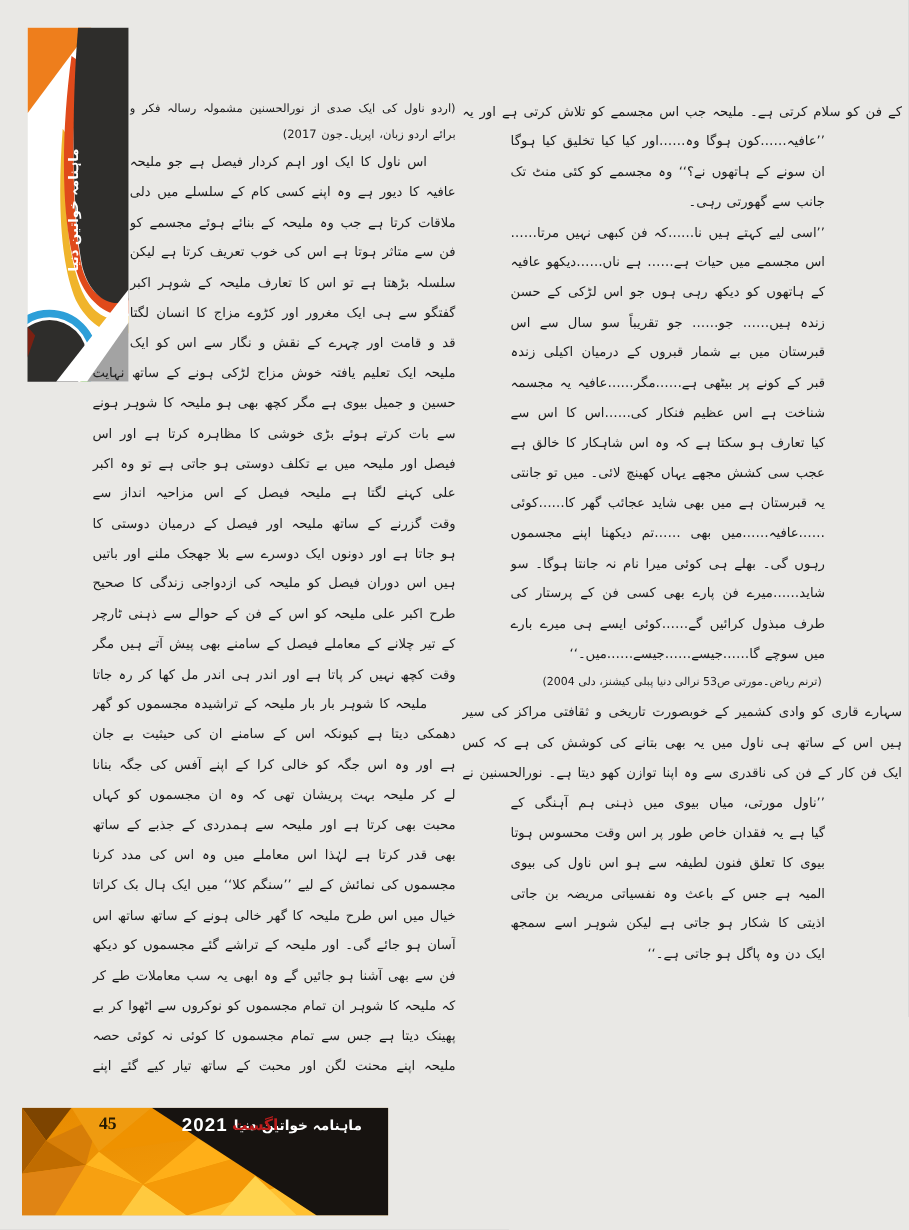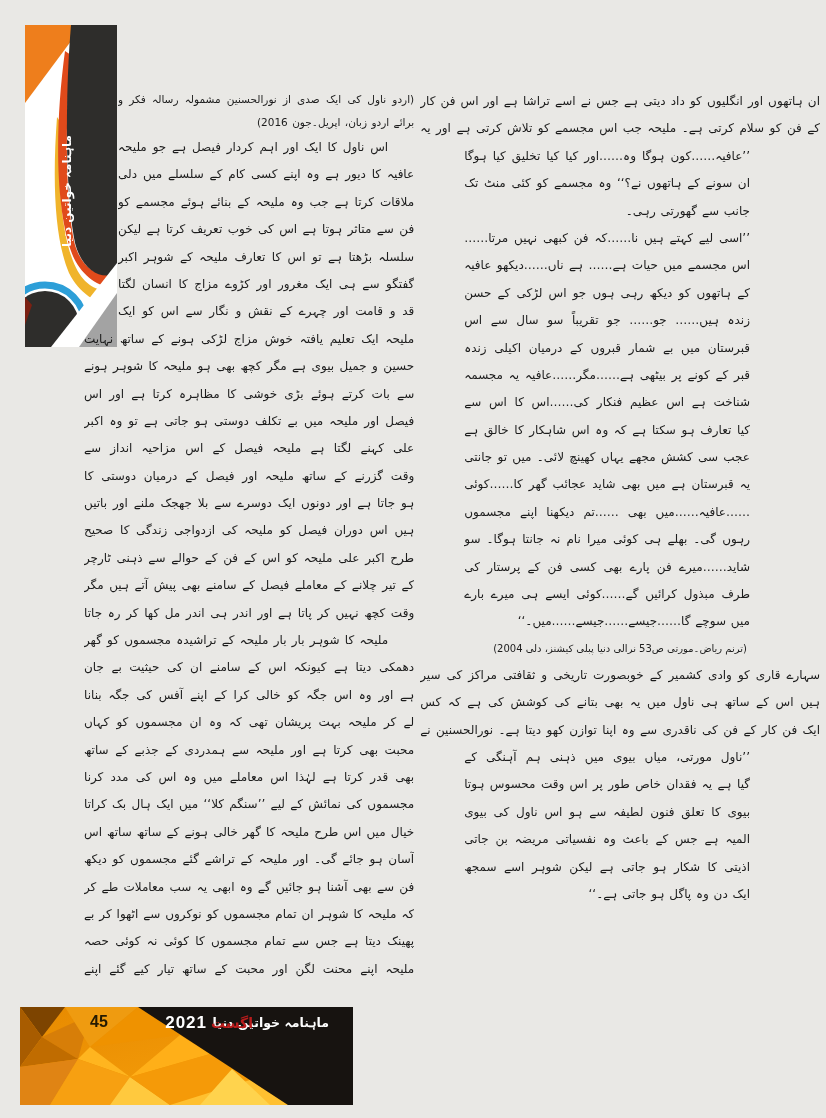--- a/index.html
+++ b/index.html
@@ -62,21 +62,21 @@
     color:#b91c1c; font-size:14px; font-weight:bold; white-space:nowrap;
   }
   .ft-year {
     position:absolute; right:146px; top:6px;
     color:#ffffff; font-size:17px; font-weight:bold;
     font-family:"Liberation Sans", sans-serif; letter-spacing:1px;text-align:right;
   }
   .ft-page {
     position:absolute; left:70px; top:6px;
     color:#241a02; font-size:16px; font-weight:bold;
-    font-family:Liberation Sans, sans-serif;
+    font-family:Liberation Serif, serif;
   }
 </style>
 </head>
 <body>
 
 <div class="page">
 
   <div class="side-art">
     <svg width="92" height="322" viewBox="0 0 92 322">
       <rect x="0" y="0" width="92" height="322" fill="#ffffff"></rect>
@@ -102,21 +102,20 @@
     </svg>
     <div class="vert-title">
       <div>ماہنامہ خواتین دنیا</div>
     </div>
   </div>
 
   <div class="columns">
 
     <div class="col col-right">
       <div>
-          <div class="line">ان ہاتھوں اور انگلیوں کو داد دیتی ہے جس نے اسے تراشا ہے اور اس فن کار</div>
           <div class="line">کے فن کو سلام کرتی ہے۔ ملیحہ جب اس مجسمے کو تلاش کرتی ہے اور یہ عزم کرتی</div>
         </div>
       <div class="quote-block">
           <div class="line">’’عافیہ……کون ہوگا وہ……اور کیا کیا تخلیق کیا ہوگا اس کے</div>
           <div class="line">ان سونے کے ہاتھوں نے؟‘‘ وہ مجسمے کو کئی منٹ تک بائیں</div>
           <div class="line end">جانب سے گھورتی رہی۔</div>
           <div class="line">’’اسی لیے کہتے ہیں نا……کہ فن کبھی نہیں مرتا……یہ سنگتراش</div>
           <div class="line">اس مجسمے میں حیات ہے…… ہے ناں……دیکھو عافیہ میں اس</div>
           <div class="line">کے ہاتھوں کو دیکھ رہی ہوں جو اس لڑکی کے حسن کے پرتو میں</div>
           <div class="line">زندہ ہیں…… جو…… جو تقریباً سو سال سے اس خاموش</div>
@@ -145,21 +144,21 @@
           <div class="line">المیہ ہے جس کے باعث وہ نفسیاتی مریضہ بن جاتی ہے خود</div>
           <div class="line">اذیتی کا شکار ہو جاتی ہے لیکن شوہر اسے سمجھ نہیں پاتا اور آخر</div>
           <div class="line end">ایک دن وہ پاگل ہو جاتی ہے۔‘‘</div>
         </div>
     </div>
 
     <div class="col col-left">
       <div class="float-spacer"></div>
       <div class="citation">
           <div class="line">(اردو ناول کی ایک صدی از نورالحسنین مشمولہ رسالہ فکر و تحقیق ناول نمبر ص93۔92 قومی کونسل</div>
-          <div class="line end">برائے اردو زبان، اپریل۔جون 2016)</div>
+          <div class="line end">برائے اردو زبان، اپریل۔جون 2017)</div>
         </div>
       <div>
           <div class="line ind">اس ناول کا ایک اور اہم کردار فیصل ہے جو ملیحہ کی بچپن کی دوست</div>
           <div class="line">عافیہ کا دیور ہے وہ اپنے کسی کام کے سلسلے میں دلی آتا ہے اور ملیحہ سے</div>
           <div class="line">ملاقات کرتا ہے جب وہ ملیحہ کے بنائے ہوئے مجسمے کو دیکھتا ہے تو اس کے</div>
           <div class="line">فن سے متاثر ہوتا ہے اس کی خوب تعریف کرتا ہے لیکن ملیحہ سے ملاقاتوں کا</div>
           <div class="line">سلسلہ بڑھتا ہے تو اس کا تعارف ملیحہ کے شوہر اکبر علی سے بھی ہوتا ہے جو اپنی</div>
           <div class="line">گفتگو سے ہی ایک مغرور اور کڑوے مزاج کا انسان لگتا ہے اس کے جسمانی</div>
           <div class="line">قد و قامت اور چہرے کے نقش و نگار سے اس کو ایک دھچکا لگتا ہے کیوں کہ</div>
           <div class="line">ملیحہ ایک تعلیم یافتہ خوش مزاج لڑکی ہونے کے ساتھ نہایت خوبصورت اور</div>

